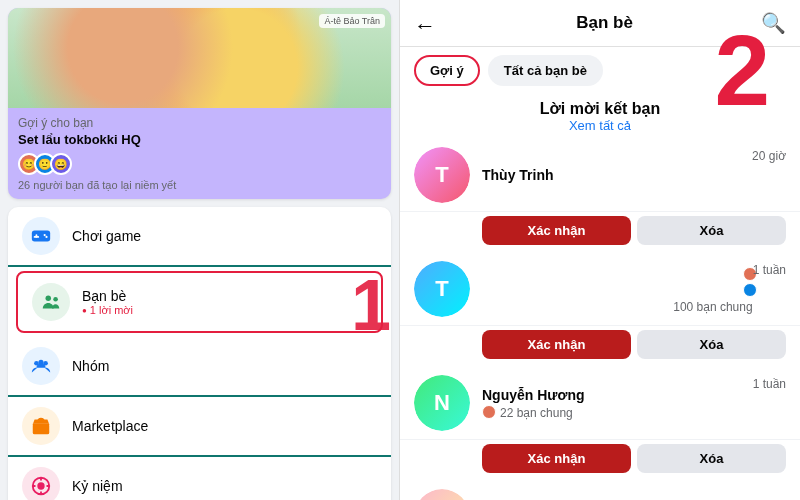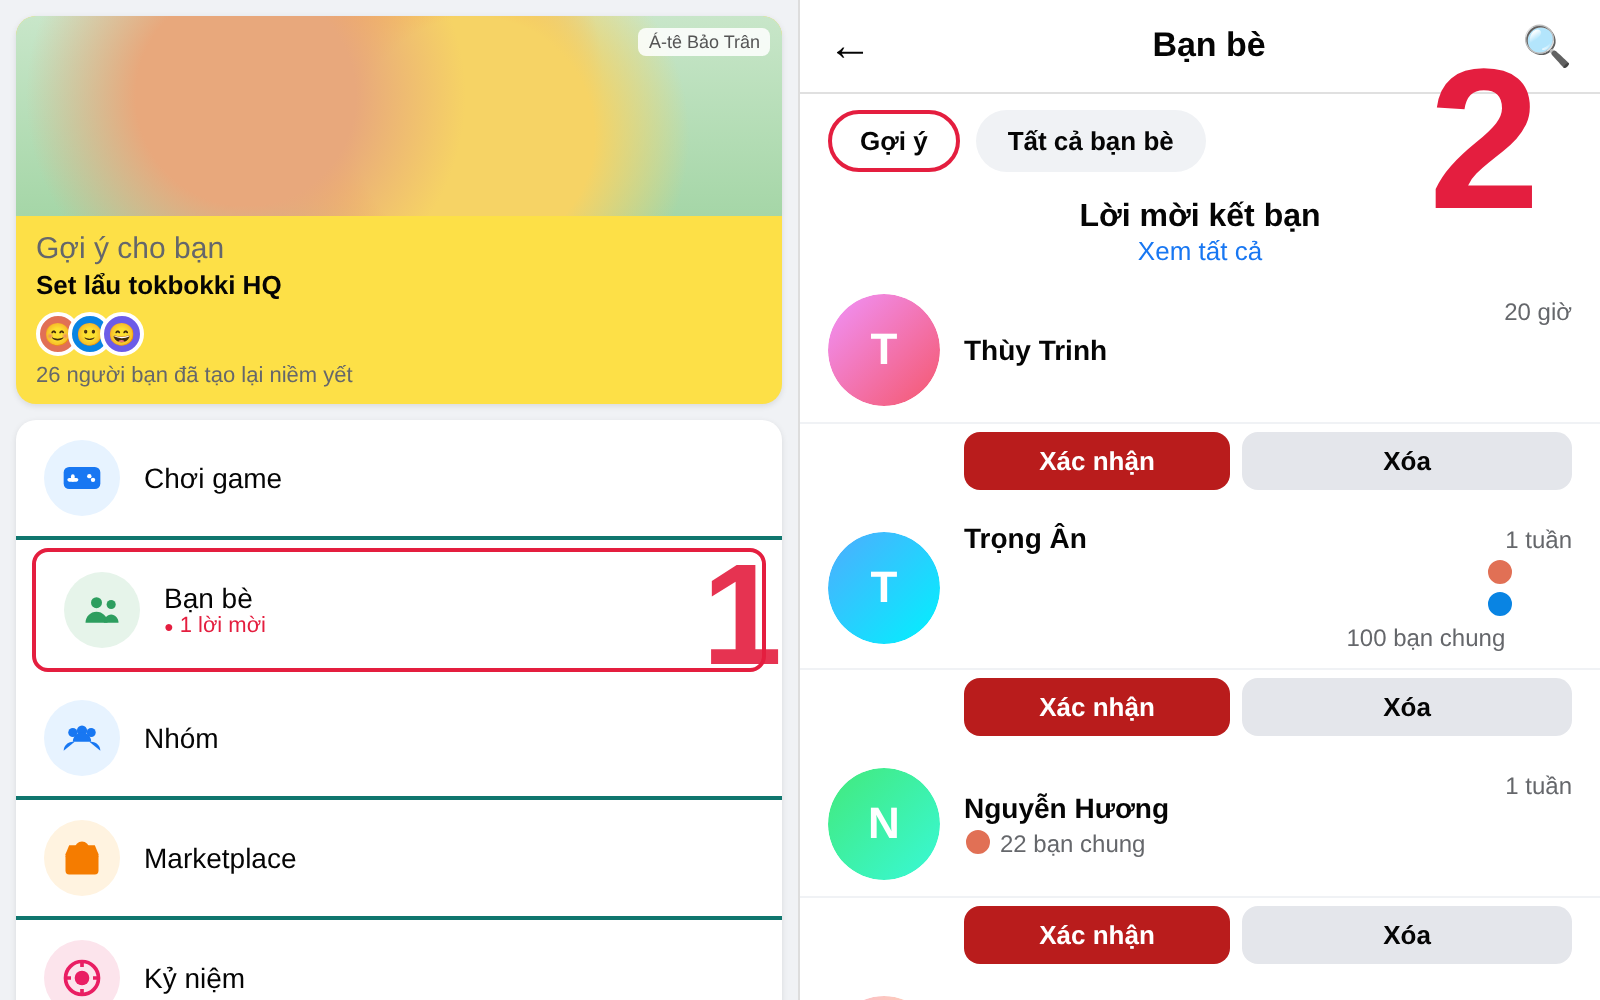--- a/index.html
+++ b/index.html
@@ -16,21 +16,21 @@
     .left-panel {
       width: 400px;
       height: 500px;
       background: #f0f2f5;
       overflow-y: auto;
       border-right: 1px solid #ddd;
     }
 
     
     .feed-card {
-      background: #fde047;
+      background: #c4b5fd;
       border-radius: 10px;
       margin: 8px;
       overflow: hidden;
       box-shadow: 0 1px 3px rgba(0,0,0,0.1);
     }
     .feed-image {
       width: 100%;
       height: 100px;
       background: linear-gradient(135deg, #f8c291, #e17055, #fdcb6e, #55efc4);
       position: relative;
@@ -54,21 +54,21 @@
       background: rgba(255,255,255,0.85);
       border-radius: 4px;
       padding: 2px 5px;
       font-size: 9px;
       color: #555;
     }
     .feed-content {
       padding: 8px 10px;
     }
     .goi-y-label {
-      font-size: 15px;
+      font-size: 12px;
       color: #65676b;
       margin-bottom: 2px;
     }
     .feed-title {
       font-size: 13px;
       font-weight: 600;
       color: #050505;
       margin-bottom: 6px;
     }
     .feed-avatars {
@@ -304,21 +304,21 @@
       background: #b91c1c;
       color: #fff;
       border: none;
       border-radius: 8px;
       font-size: 13px;
       font-weight: 600;
       cursor: pointer;
     }
     .btn-delete {
       flex: 1;
-      padding: 7px 16px;
+      padding: 7px 0;
       background: #e4e6eb;
       color: #050505;
       border: none;
       border-radius: 8px;
       font-size: 13px;
       font-weight: 600;
       cursor: pointer;
     }
     .mutual-av {
       width: 16px;
@@ -494,21 +494,20 @@
       <button class="btn-delete">Xóa</button>
     </div>
   </div>
 
   <div>
     <div class="friend-item">
       <div class="friend-avatar">
         <div class="friend-avatar-img fa2">T</div>
       </div>
       <div class="friend-info">
-        <div class="friend-name">Trọng Ân</div>
         <div style="display:flex;align-items:flex-end;gap:2px;margin-top:2px;flex-direction:column;">
           <div class="mutual-av ma1" style="width:14px;height:14px;"></div>
           <div class="mutual-av ma2" style="width:14px;height:14px;"></div>
           <div class="friend-mutual" style="margin-left:6px;">100 bạn chung</div>
         </div>
       </div>
       <div class="friend-time">1 tuần</div>
     </div>
     <div class="friend-actions">
       <button class="btn-confirm">Xác nhận</button>

